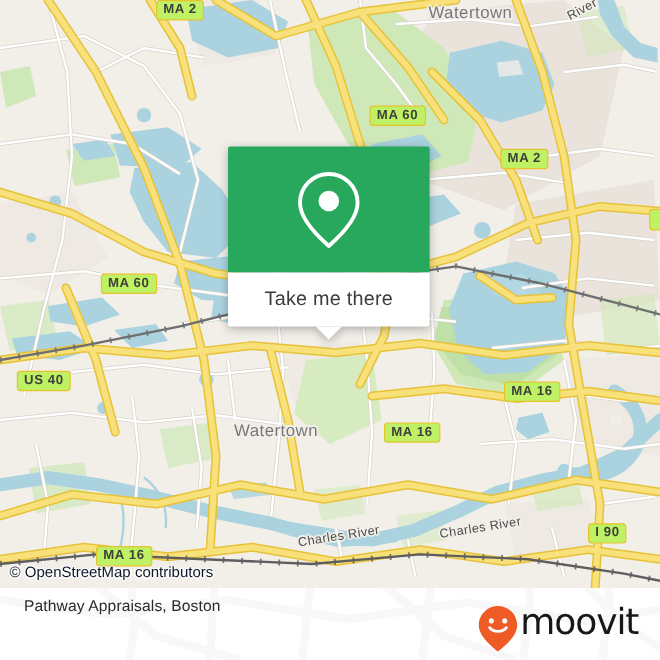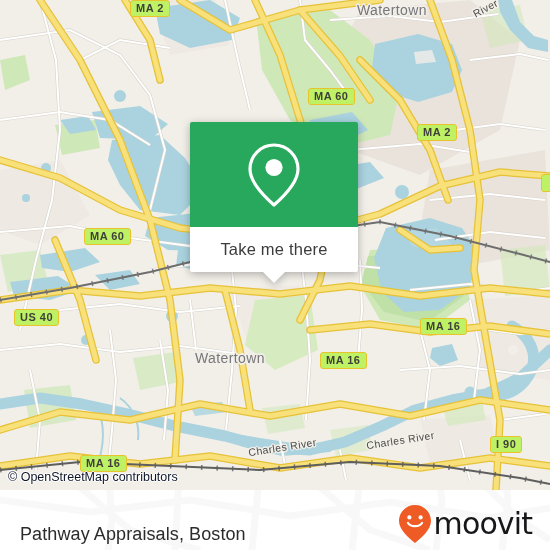--- a/index.html
+++ b/index.html
@@ -75,24 +75,24 @@
       0 1.4px rgba(255,255,255,.9),0 -1.4px rgba(255,255,255,.9);
   }
 
   
   #bottombar{
     position:absolute;left:0;top:490px;width:550px;height:60px;
     background:#ffffff;overflow:hidden;
   }
   #bottombar-watermark{position:absolute;left:0;top:-490px;width:550px;height:550px;opacity:.055;}
   #bottom-title{
-    position:absolute;left:20px;top:34px;
-    font-size:18px;color:#2b2b2b;letter-spacing:.1px;white-space:nowrap;
-  }
-  #moovit-logo{position:absolute;right:18px;top:14px;display:flex;align-items:center;gap:2px;}
+    position:absolute;left:20px;top:7px;
+    font-size:13px;color:#2b2b2b;letter-spacing:.1px;white-space:nowrap;
+  }
+  #moovit-logo{position:absolute;right:18px;top:14px;display:flex;gap:2px;}
   #moovit-wordmark{
     font-size:30px;color:#17171a;letter-spacing:-.9px;line-height:30px;
     font-family:"DejaVu Sans","Liberation Sans",sans-serif;font-weight:400;
   }
 </style>
 </head>
 <body>
 
 <div id="root">
 

